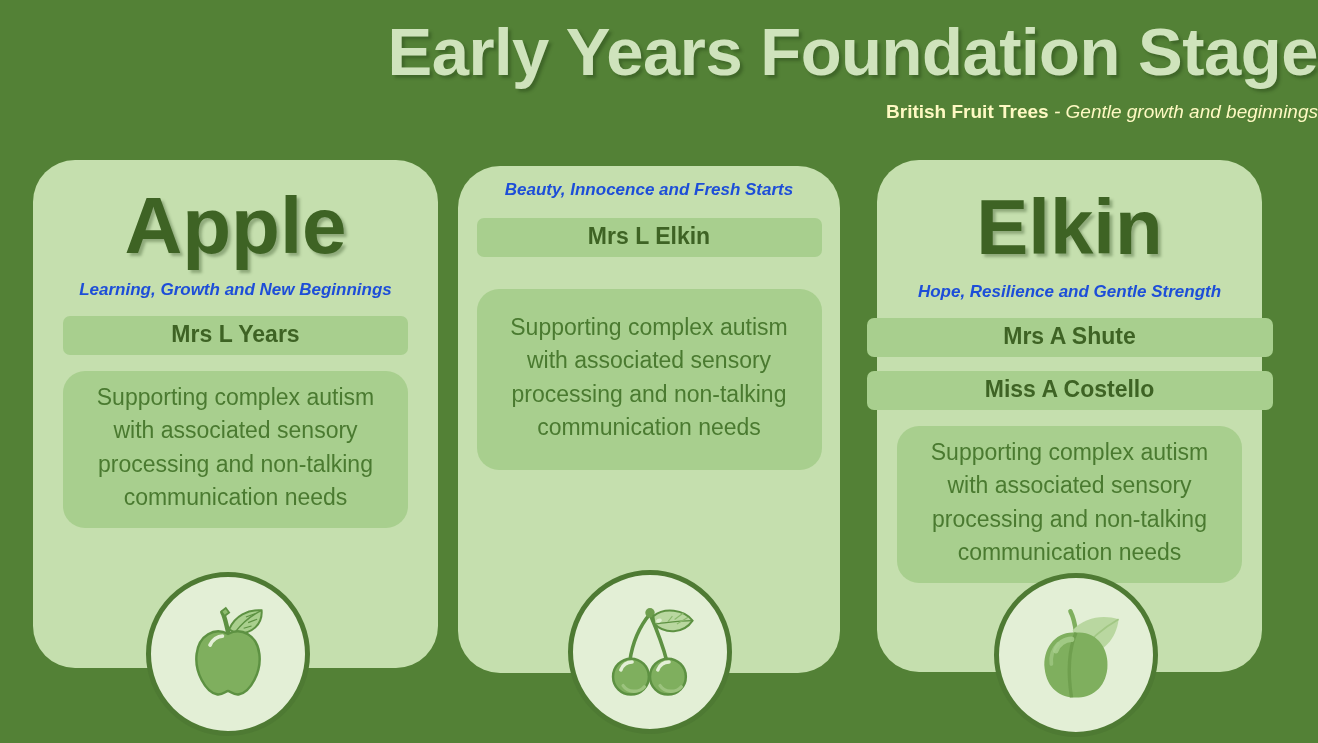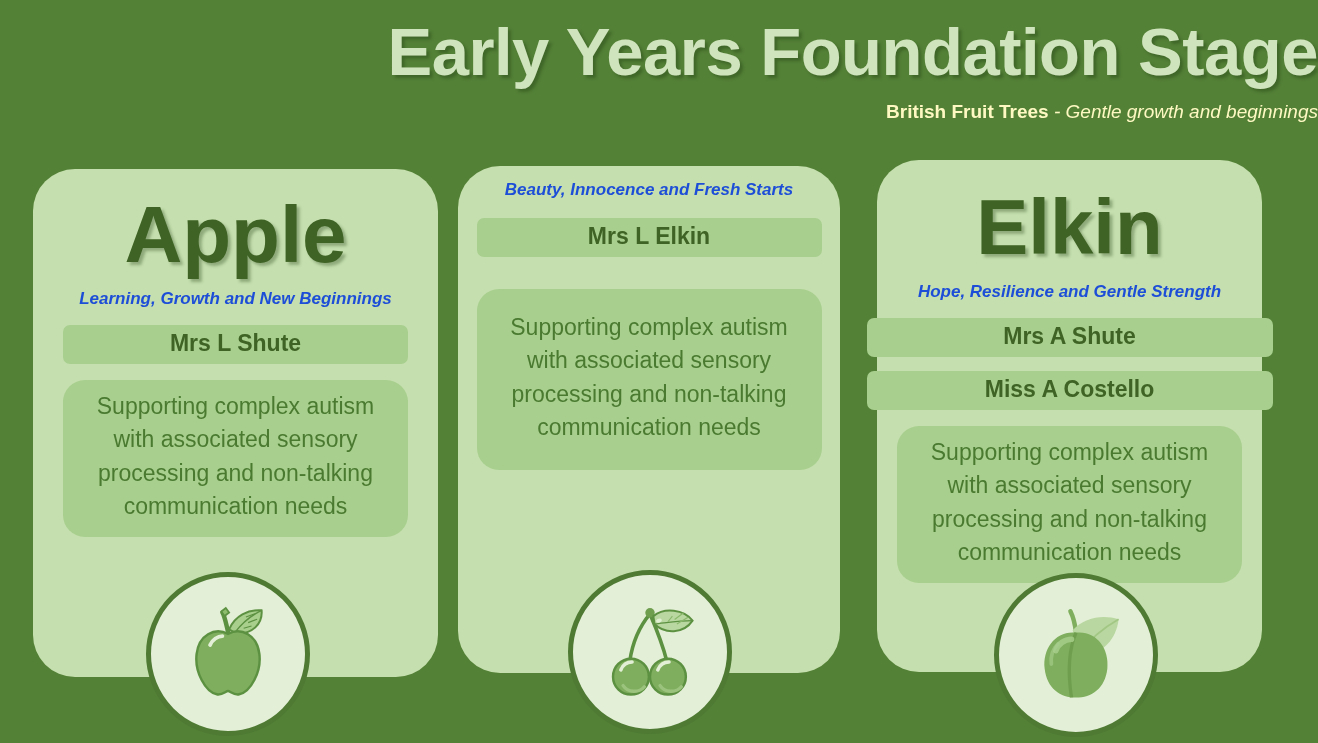--- a/index.html
+++ b/index.html
@@ -41,21 +41,21 @@
 
   
   .card {
     position: absolute;
     background: #C5DFAE;
     border-radius: 42px;
     display: flex;
     flex-direction: column;
     align-items: center;
   }
-  #card-apple  { left: 33px;  top: 169px; width: 405px; height: 508px; }
+  #card-apple  { left: 33px;  top: 160px; width: 405px; height: 508px; }
   #card-cherry { left: 458px; top: 166px; width: 382px; height: 507px; }
   #card-plum   { left: 877px; top: 160px; width: 385px; height: 512px; }
 
   .card-title {
     font-weight: bold;
     color: #3E6324;
     line-height: 1;
     text-shadow: 3px 3px 3px rgba(40,70,25,0.35);
     white-space: nowrap;
   }
@@ -131,21 +131,21 @@
   <div id="page-title">Early Years Foundation Stage</div>
   <div id="subtitle">
     <span class="strong">British Fruit Trees</span><span class="ital"> - Gentle growth and beginnings</span>
   </div>
 </div>
 
 <div class="card" id="card-apple">
   <div class="card-title">Apple</div>
   <div class="card-tagline">Learning, Growth and New Beginnings</div>
   <div class="staff-list">
-    <div class="staff-pill">Mrs L Shute</div>
+    <div class="staff-pill">Mrs L Years</div>
   </div>
   <div class="desc-box">Supporting complex autism with associated sensory processing and non-talking communication needs</div>
 </div>
 
 <div class="card" id="card-cherry">
   <div class="card-tagline">Beauty, Innocence and Fresh Starts</div>
   <div class="staff-list">
     <div class="staff-pill">Mrs L Elkin</div>
   </div>
   <div class="desc-box">Supporting complex autism with associated sensory processing and non-talking communication needs</div>

